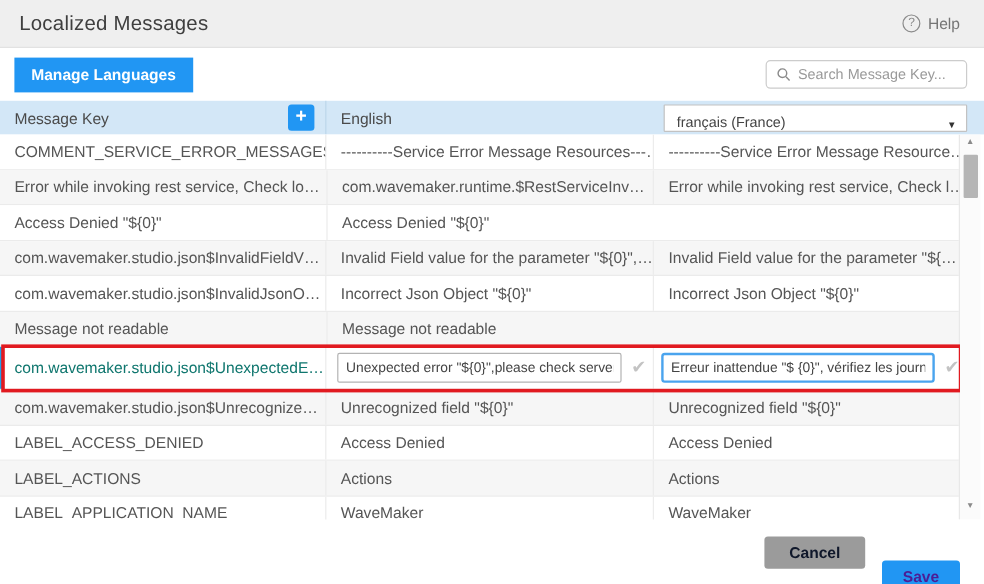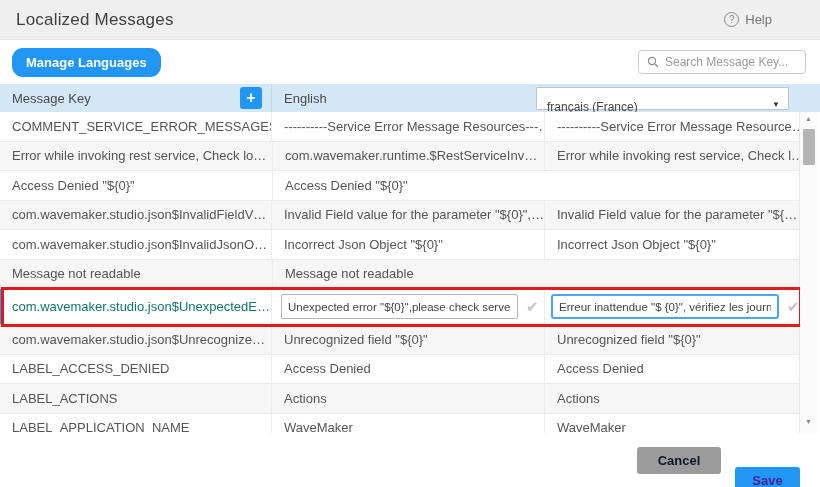--- a/index.html
+++ b/index.html
@@ -7,37 +7,37 @@
   body {
     font-family:"Liberation Sans","DejaVu Sans",sans-serif;
     background:#ffffff; color:#555; overflow:hidden;
   }
   .app { width:820px; height:487px; position:relative; background:#fff; }
 
   
   .dlg-header {
     height:40px; background:#efefef; border-bottom:1px solid #e2e2e2;
     display:flex; align-items:center; justify-content:space-between;
-    padding:0 48px 0 16px;
+    padding:0 20px 0 16px;
   }
   .dlg-title { font-size:17px; font-weight:400; color:#3f3f3f; letter-spacing:.2px; }
   .help-wrap { display:flex; align-items:center; gap:6px; color:#757575; font-size:13px; cursor:pointer; }
   .help-circle {
     width:15px; height:15px; border:1px solid #8a8a8a; border-radius:50%;
     display:inline-flex; align-items:center; justify-content:center;
     font-size:10px; color:#8a8a8a; line-height:1;
   }
 
   
   .toolbar {
     height:44px; background:#ffffff; display:flex; align-items:center;
     justify-content:space-between; padding:0 14px 0 12px;
   }
   .btn-primary {
-    background:#2196f3; color:#fff; border:none; border-radius:11px;
+    background:#2196f3; color:#fff; border:none; border-radius:0;
     font-family:inherit; font-size:13px; font-weight:700;
     padding:7px 14px; cursor:pointer;
   }
   .search-box {
     width:168px; height:24px; border:1px solid #ccc; border-radius:4px;
     display:flex; align-items:center; padding:0 8px; gap:6px; background:#fff;
   }
   .search-box svg { flex:0 0 auto; }
   .search-box input {
     border:none; outline:none; flex:1; font-family:inherit;
@@ -52,24 +52,24 @@
   }
   .th { height:100%; display:flex; align-items:center;gap:48px; }
   .th-key { width:272px; padding-left:12px; justify-content:space-between; border-right:1px solid #bcd6ea; }
   .add-btn {
     width:22px; height:22px; margin-right:9px; background:#2196f3; color:#fff;
     border:none; border-radius:3px; font-size:16px; line-height:1; font-weight:700;
     display:flex; align-items:center; justify-content:center; cursor:pointer;
   }
   .th-english { width:273px; padding-left:12px; }
   .lang-select {
-    position:absolute; left:536px; top:3px; width:253px; height:23px;
+    position:absolute; left:553px; top:3px; width:253px; height:23px;
     background:#fff; border:1px solid #c2c2c2; border-radius:1px;
-    display:flex; align-items:flex-start; justify-content:space-between;
-    padding:12px 8px 0 10px; font-size:12px; color:#444; cursor:pointer;
+    display:flex; align-items:flex-end; justify-content:space-between;
+    padding:0 8px 0 10px; font-size:12px; color:#444; cursor:pointer;
   }
   .lang-caret { font-size:8px; color:#333; }
 
   
   .tbody { height:321px; position:relative; overflow:hidden; }
   .rows { width:800px; height:100%; overflow:hidden; }
   .row {
     width:800px; height:29.5px; display:flex; align-items:stretch;
     border-bottom:1px solid #ebebeb; background:#fff; position:relative;
   }

